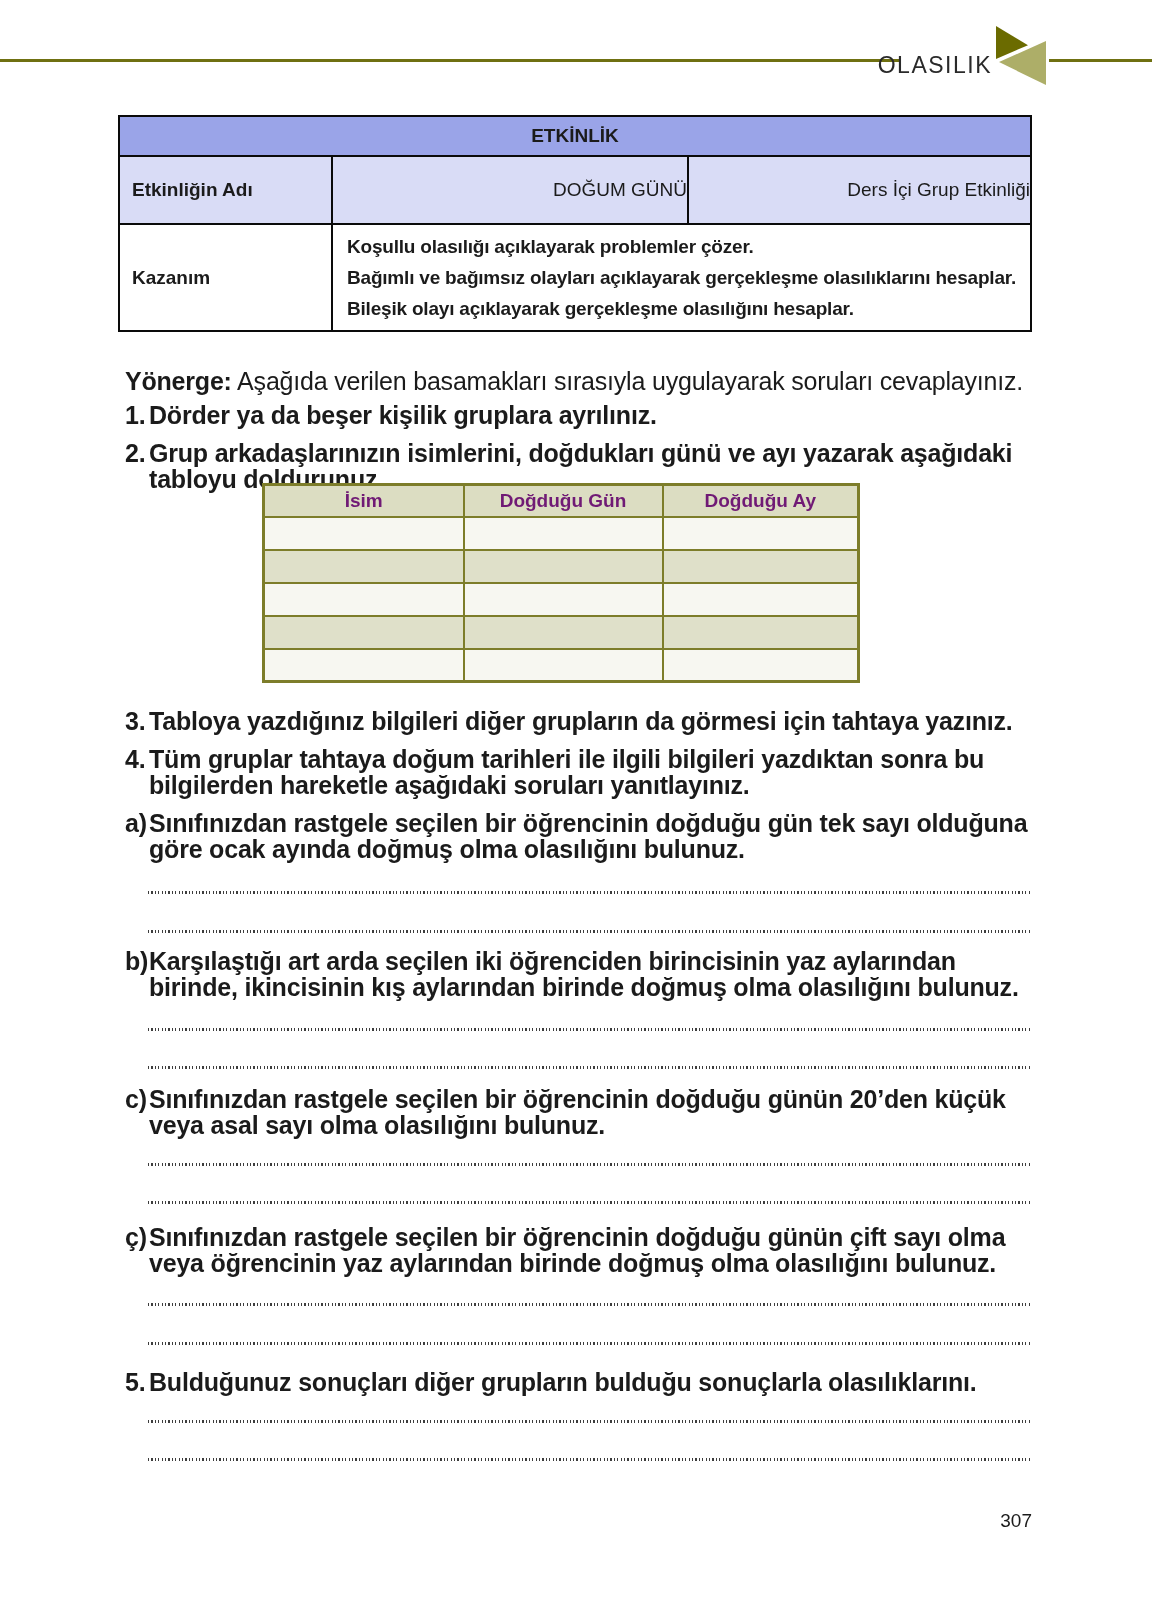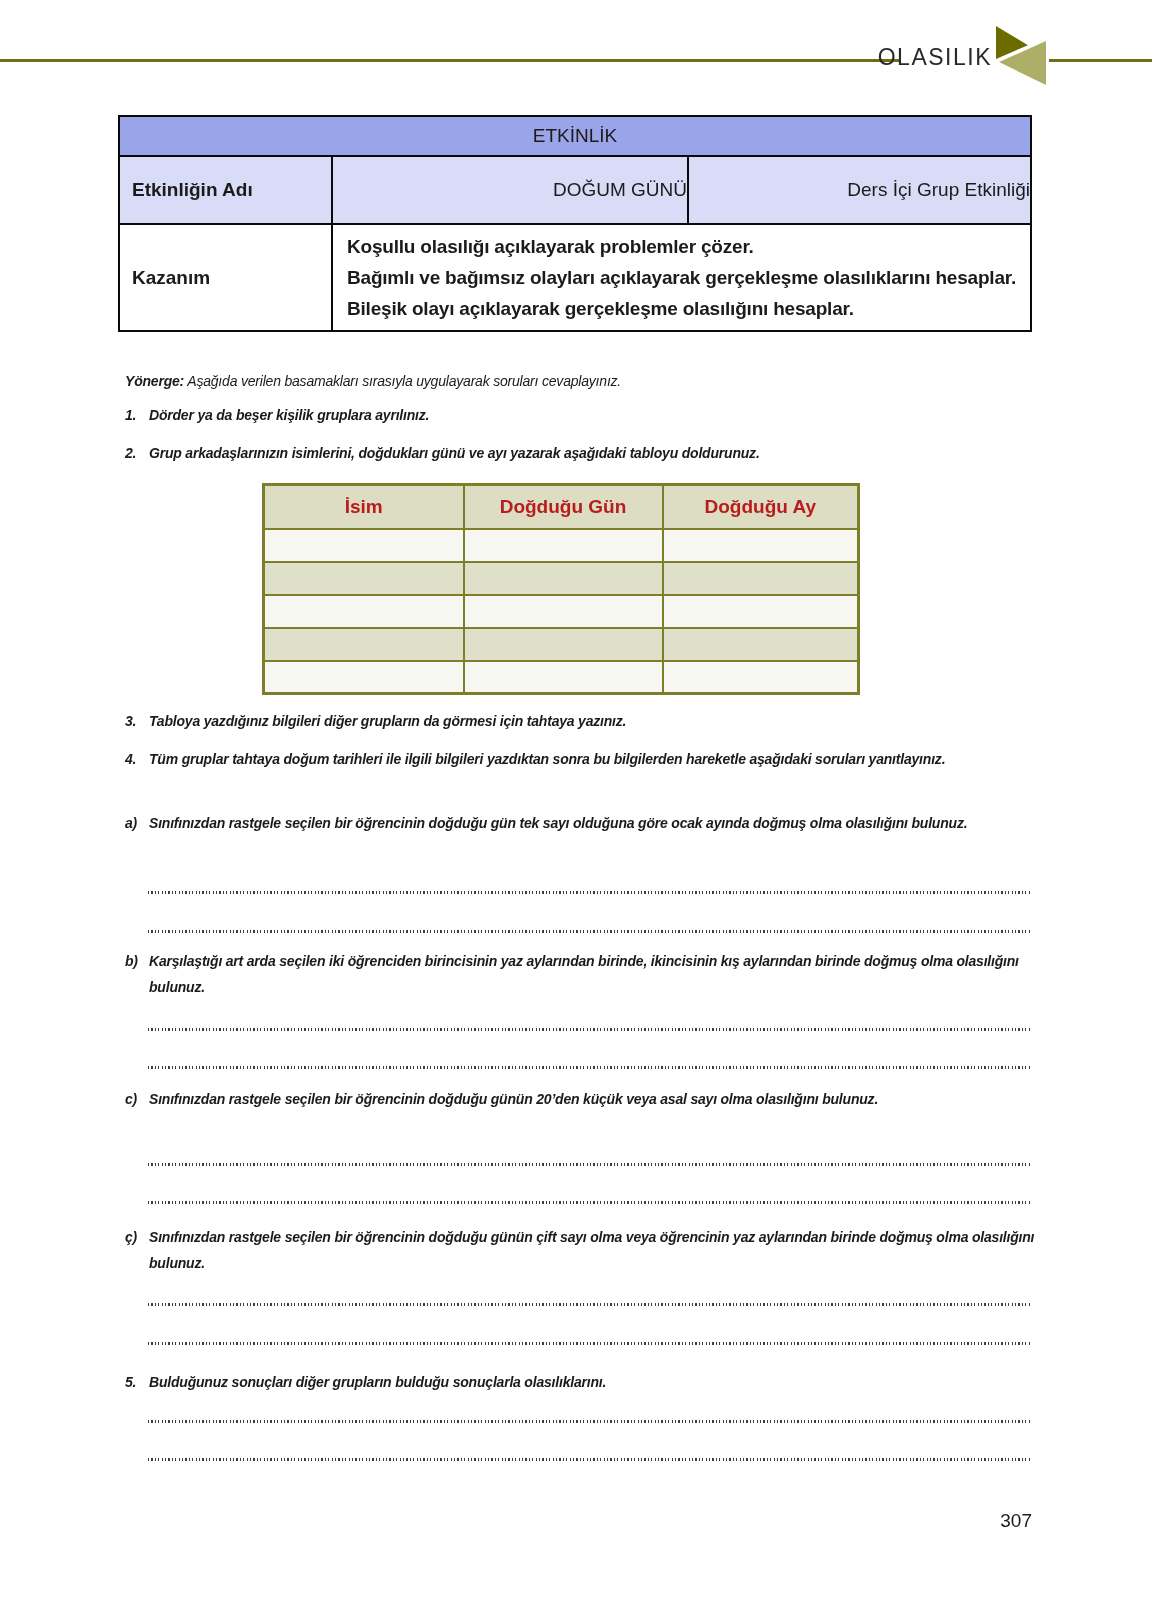--- a/index.html
+++ b/index.html
@@ -4,56 +4,56 @@
 <style>
   * { margin:0; padding:0; box-sizing:border-box; }
   html,body { background:#ffffff; }
   body { font-family:"Liberation Sans", sans-serif; color:#1b1b1b; }
   .page { position:relative; width:1152px; height:1624px; background:#ffffff; overflow:hidden; }
 
   
   .rule { position:absolute; height:3px; background:#6f7011; }
   .rule-left  { top:59px; left:0;  width:899px; }
   .rule-right { top:59px; left:1049px; width:103px; }
-  .chapter-title { position:absolute; top:44px; left:0; width:992px; text-align:right;
+  .chapter-title { position:absolute; top:52px; left:0; width:992px; text-align:right;
                    font-size:23px; letter-spacing:1.5px; color:#2a2a2a; font-weight:400; }
   .tri { position:absolute; }
   .tri-dark  { left:996px; top:26px; width:32px; height:33px; background:#6b6b00;
                clip-path:polygon(0 0, 100% 58%, 0 100%); }
   .tri-light { left:999px; top:41px; width:47px; height:44px; background:#adae68;
                clip-path:polygon(0 48%, 100% 0, 100% 100%); }
 
   
   table.activity { position:absolute; left:118px; top:115px; width:914px;
                    border-collapse:collapse; table-layout:fixed; }
   table.activity td { border:2px solid #0a0a0a; font-size:19px; vertical-align:middle; }
   .at-title-row td { height:40px; background:#9aa4e8; text-align:center;
-                     font-weight:normal; font-size:20px; }
+                     font-weight:bold; font-size:20px; }
   .at-name-row td { height:68px; background:#d9dcf6; }
   .at-outcome-row td { height:94px; background:#ffffff; }
   .at-purpose-row td { height:50px; background:#d9dcf6; }
   td.at-label { font-weight:bold; padding-left:12px; font-size:20px; }
   td.at-center { text-align:right; }
   td.at-content { padding:6px 14px; letter-spacing:-0.2px; line-height:24px;font-weight:bold; }
   .at-outcome-row td.at-content div { line-height:31px; }
 
   
-  .para { position:absolute; left:125px; width:910px; font-size:14px; line-height:26px;
-          letter-spacing:-0.2px;font-style:italic; }
+  .para { position:absolute; left:125px; width:910px; font-size:25px; line-height:26px;
+          letter-spacing:-0.2px; }
   .item { display:flex; font-weight:bold; }
   .item .lbl { flex:0 0 24px; }
   .item .txt { flex:1; }
   .instr .lbl-inline { font-weight:bold; }
 
   
   table.bday { position:absolute; left:262px; top:483px; width:598px;
                border-collapse:collapse; table-layout:fixed; border:3px solid #7d7d2a; }
   table.bday td, table.bday th { border:2px solid #7d7d2a; }
-  table.bday th { height:44px; background:#dcddc2; font-size:19px; font-weight:bold;
-                  text-align:center; color:#b91c1c; }
+  table.bday th { height:32px; background:#dcddc2; font-size:19px; font-weight:bold;
+                  text-align:center; color:#701a75; }
   table.bday td { height:33px; }
   table.bday tr.row-odd  td { background:#f7f7f1; }
   table.bday tr.row-even td { background:#dfe0c9; }
 
   
   .ansline { position:absolute; left:148px; width:884px; height:3px;
              background:repeating-linear-gradient(90deg,#3d3d3d 0 1.2px,transparent 1.2px 3.4px); }
 
   
   .pagenum { position:absolute; left:932px; top:1510px; width:100px; text-align:right;

